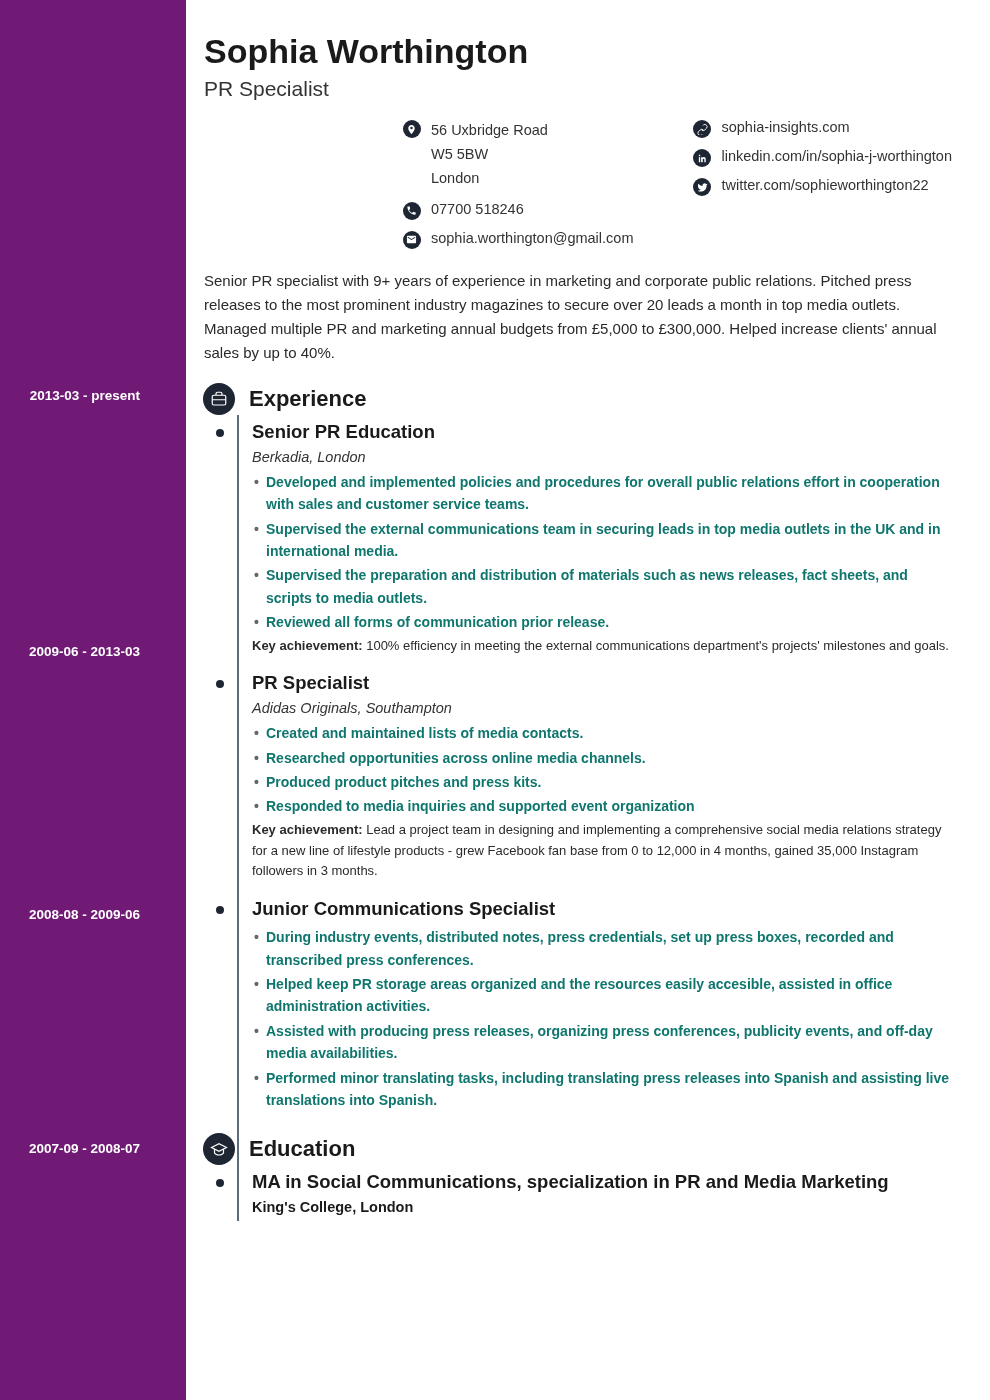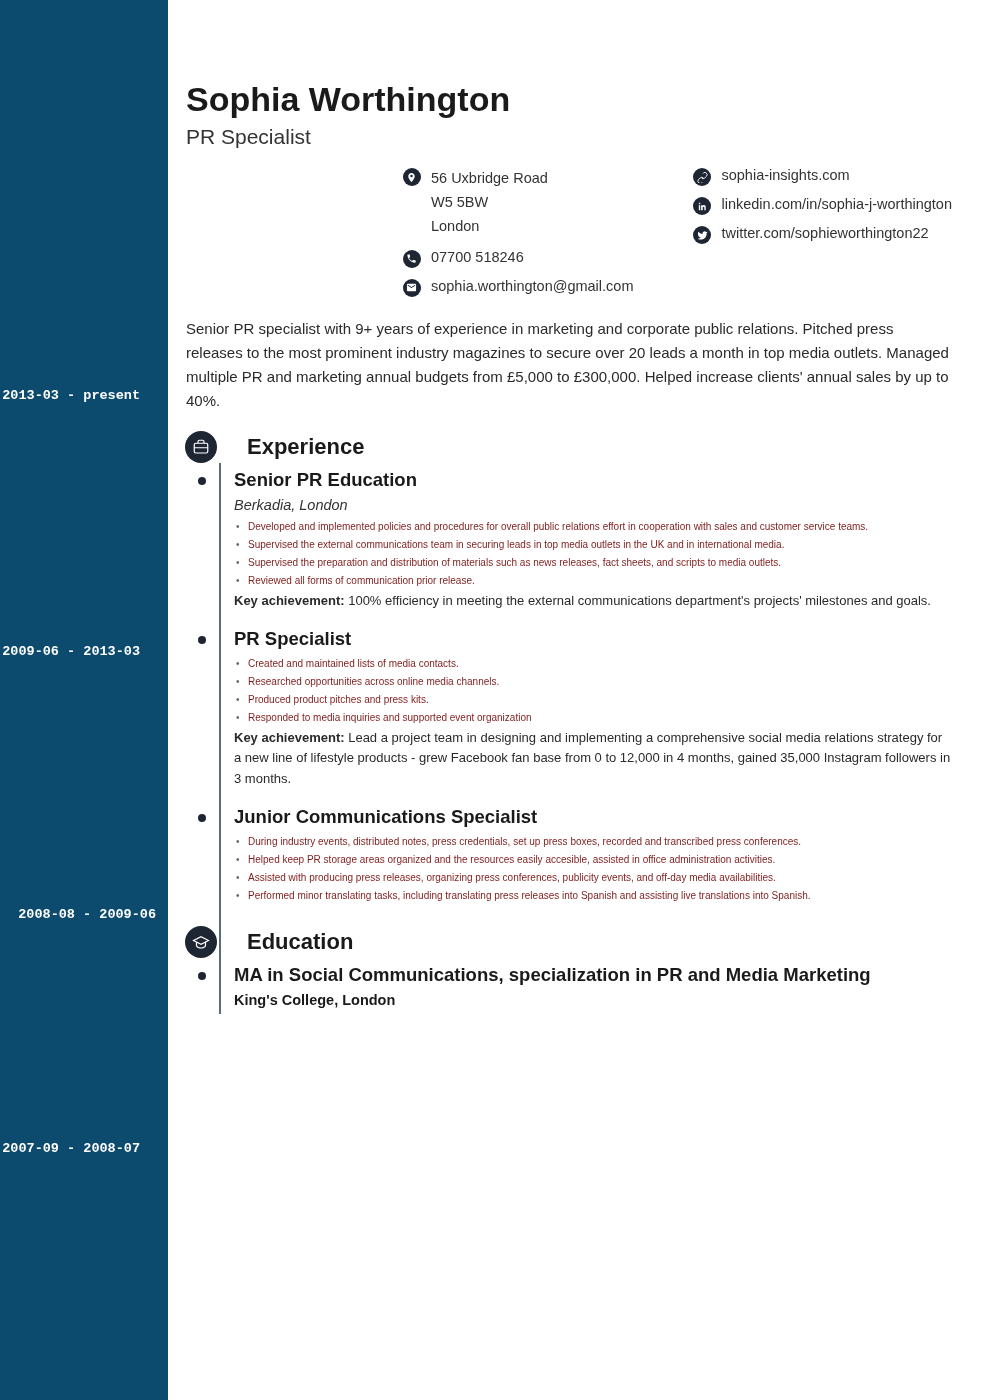--- a/index.html
+++ b/index.html
@@ -1,55 +1,55 @@
 <!DOCTYPE html>
 <html><head>
 <meta charset="utf-8">
 <style>
 * { margin: 0; padding: 0; box-sizing: border-box; }
 body { font-family: Arial, Helvetica, sans-serif; background: #fff; color: #2a2a2a; }
 .page { width: 990px; height: 1400px; display: flex; }
-.sidebar { width: 168px; background: #0c4a6e; flex-shrink: 0; position: relative; font-family: Liberation Mono, monospace; }
-.main { flex: 1; padding: 32px 38px 24px 18px; position: relative; margin-top: 48px; }
+.sidebar { width: 186px; background: #701a75; flex-shrink: 0; position: relative; }
+.main { flex: 1; padding: 32px 38px 24px 18px; position: relative; }
 .name { font-size: 34px; font-weight: 700; color: #1a1a1a; margin-bottom: 6px; margin-left: 0; }
 .title { font-size: 21px; font-weight: 400; color: #333; margin-bottom: 18px; }
 .contacts { display: flex; gap: 60px; margin-bottom: 20px; justify-content: flex-end; }
 .contact-col { display: flex; flex-direction: column; gap: 10px; }
 .contact-item { display: flex; align-items: flex-start; gap: 10px; font-size: 14.5px; color: #333; }
 .contact-icon { width: 18px; height: 18px; background: #1e2533; border-radius: 50%; display: flex; align-items: center; justify-content: center; flex-shrink: 0; margin-top: 1px; }
 .contact-icon svg { width: 11px; height: 11px; fill: #fff; }
 .contact-lines { display: flex; flex-direction: column; line-height: 1.65; }
 .summary { font-size: 15px; line-height: 1.6; color: #2a2a2a; margin-bottom: 18px; }
-.section-header { display: flex; align-items: center; gap: 30px; margin-bottom: 6px; position: relative; }
+.section-header { display: flex; align-items: center; gap: 14px; margin-bottom: 6px; position: relative; }
 .section-icon { width: 32px; height: 32px; background: #1e2533; border-radius: 50%; display: flex; align-items: center; justify-content: center; position: relative; z-index: 2; margin-left: -1px; }
 .section-icon svg { width: 18px; height: 18px; fill: none; stroke: #fff; stroke-width: 1.6; }
 .section-title { font-size: 22px; font-weight: 700; color: #1a1a1a; }
 .timeline { position: absolute; left: 33px; top: 370px; bottom: 0; width: 1.5px; background: #5a6b7a; z-index: 0; }
 .entry { display: flex; margin-bottom: 4px; position: relative; }
 .entry-dot { position: absolute; left: 12px; top: 8px; width: 8px; height: 8px; background: #1e2533; border-radius: 50%; z-index: 2; }
 .entry-content { margin-left: 48px; flex: 1; padding-top: 0; }
 .entry-title { font-size: 18.5px; font-weight: 700; color: #1a1a1a; margin-bottom: 6px; }
 .entry-company { font-size: 14.5px; font-style: italic; color: #333; margin-bottom: 6px; }
 .entry-school { font-size: 14.5px; font-weight: 700; color: #1a1a1a; margin-bottom: 6px; }
 .entry ul { list-style: none; margin-bottom: 2px; }
-.entry li { font-size: 10px; line-height: 1.6; color: #7f1d1d; padding-left: 14px; position: relative; margin-bottom: 2px; }
+.entry li { font-size: 14px; line-height: 1.6; color: #0f766e; padding-left: 14px; position: relative; margin-bottom: 2px; font-weight: bold; }
 .entry li::before { content: "•"; position: absolute; left: 2px; color: #666; }
 .entry-ach { font-size: 13px; line-height: 1.6; color: #2a2a2a; margin-top: 2px; margin-bottom: 12px; }
 .entry-ach strong { font-weight: 700; }
 .date-label { position: absolute; right: 840px; width: 150px; color: #fff; font-size: 13.5px; font-weight: 700; text-align: right; padding-right: 10px; }
 .content-wrap { position: relative; }
 </style>
 </head>
 <body>
 
 <div class="page">
   <div class="sidebar">
       <div class="date-label" style="top: 388.328px; left: 0px; width: 150px;">2013-03 - present</div>
       <div class="date-label" style="top: 644px; left: 0px; width: 150px;">2009-06 - 2013-03</div>
-      <div class="date-label" style="top: 907.328px; left: 16px; width: 150px;">2008-08 - 2009-06</div>
+      <div class="date-label" style="top: 907.328px; left: 0px; width: 150px;">2008-08 - 2009-06</div>
       <div class="date-label" style="top: 1141px; left: 0px; width: 150px;">2007-09 - 2008-07</div>
     </div>
   <div class="main">
     <h1 class="name">Sophia Worthington</h1>
     <div class="title">PR Specialist</div>
 
     <div class="contacts">
       <div class="contact-col">
         <div class="contact-item">
           <span class="contact-icon">
@@ -135,20 +135,21 @@
                 <li>Supervised the preparation and distribution of materials such as news releases, fact sheets, and scripts to media outlets.</li>
                 <li>Reviewed all forms of communication prior release.</li>
               </ul>
       <div class="entry-ach"><strong>Key achievement:</strong> 100% efficiency in meeting the external communications department's projects' milestones and goals.</div>
     </div>
           </div>
           <div class="entry">
     <span class="entry-dot"></span>
     <div class="entry-content">
       <div class="entry-title">PR Specialist</div>
+      <div class="entry-company">Adidas Originals, Southampton</div>
       <ul>
                 <li>Created and maintained lists of media contacts.</li>
                 <li>Researched opportunities across online media channels.</li>
                 <li>Produced product pitches and press kits.</li>
                 <li>Responded to media inquiries and supported event organization</li>
               </ul>
       <div class="entry-ach"><strong>Key achievement:</strong> Lead a project team in designing and implementing a comprehensive social media relations strategy for a new line of lifestyle products - grew Facebook fan base from 0 to 12,000 in 4 months, gained 35,000 Instagram followers in 3 months.</div>
     </div>
           </div>
           <div class="entry">

